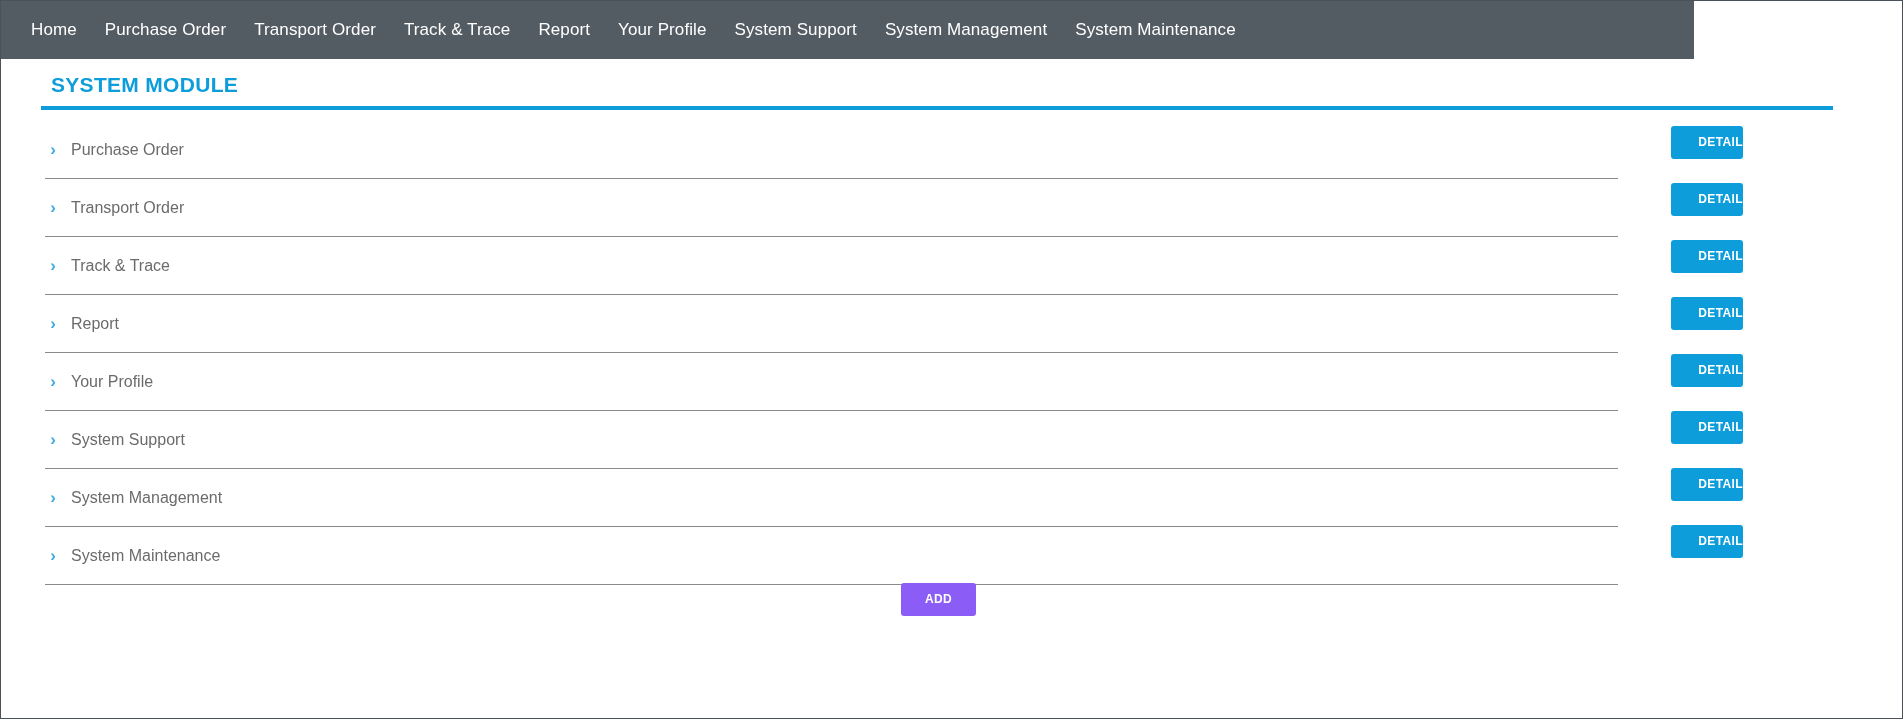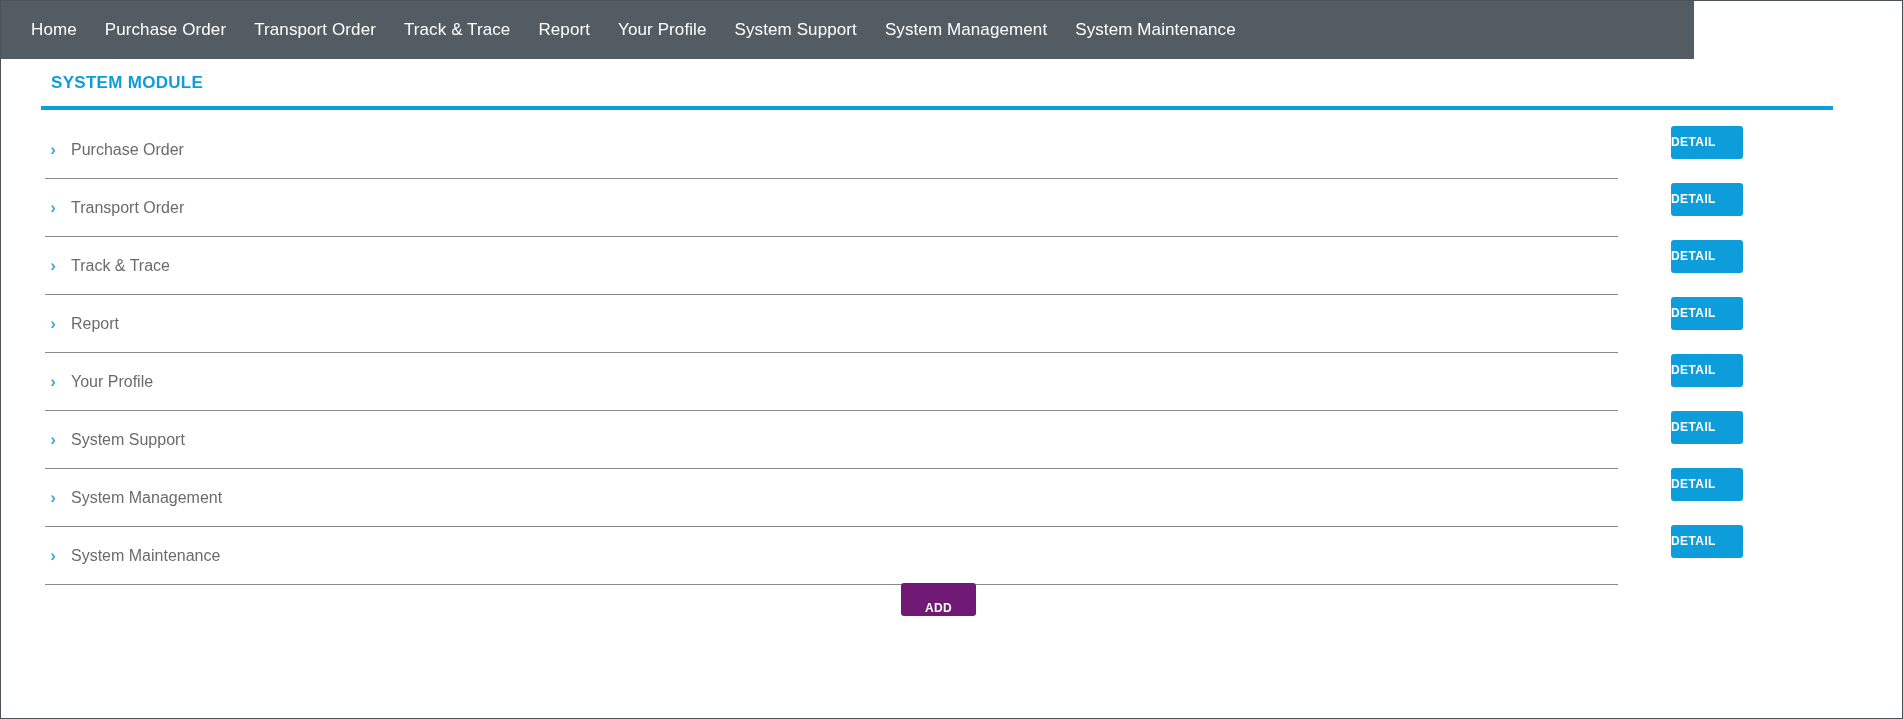--- a/index.html
+++ b/index.html
@@ -51,21 +51,21 @@
     left: 0; top: 58px;
     width: 1901px;
     height: 659px;
     background: #ffffff;
   }
 
   .page-title {
     position: absolute;
     left: 50px;
     top: 14px;
-    font-size: 17px;
+    font-size: 21px;
     font-weight: bold;
     color: #0d9ddb;
     letter-spacing: 0.3px;
     white-space: nowrap;
   }
 
   .title-rule {
     position: absolute;
     left: 40px;
     top: 47px;
@@ -126,44 +126,44 @@
     margin-bottom: 24px;
     background: #0d9ddb;
     color: #ffffff;
     border: none;
     border-radius: 3px;
     font-family: "Liberation Sans", sans-serif;
     font-size: 12px;
     font-weight: bold;
     letter-spacing: 0.4px;
     cursor: pointer;
-    text-align: left;
+    text-align: right;
     line-height: 33px;
     padding: 0;
   }
 
   
   .add-button {
     position: absolute;
     left: 900px;
     top: 524px;
     width: 75px;
     height: 33px;
-    background: #701a75;
+    background: #8b5cf6;
     color: #ffffff;
     border: none;
     border-radius: 3px;
     font-family: "Liberation Sans", sans-serif;
     font-size: 12px;
     font-weight: bold;
     letter-spacing: 0.4px;
     cursor: pointer;
     text-align: center;
     line-height: 33px;
-    padding: 9px;
+    padding: 0;
   }
 </style>
 </head>
 <body>
 
 <div class="page-frame">
 
   <nav class="navbar">
     <a class="nav-item">Home</a>
     <a class="nav-item">Purchase Order</a>

